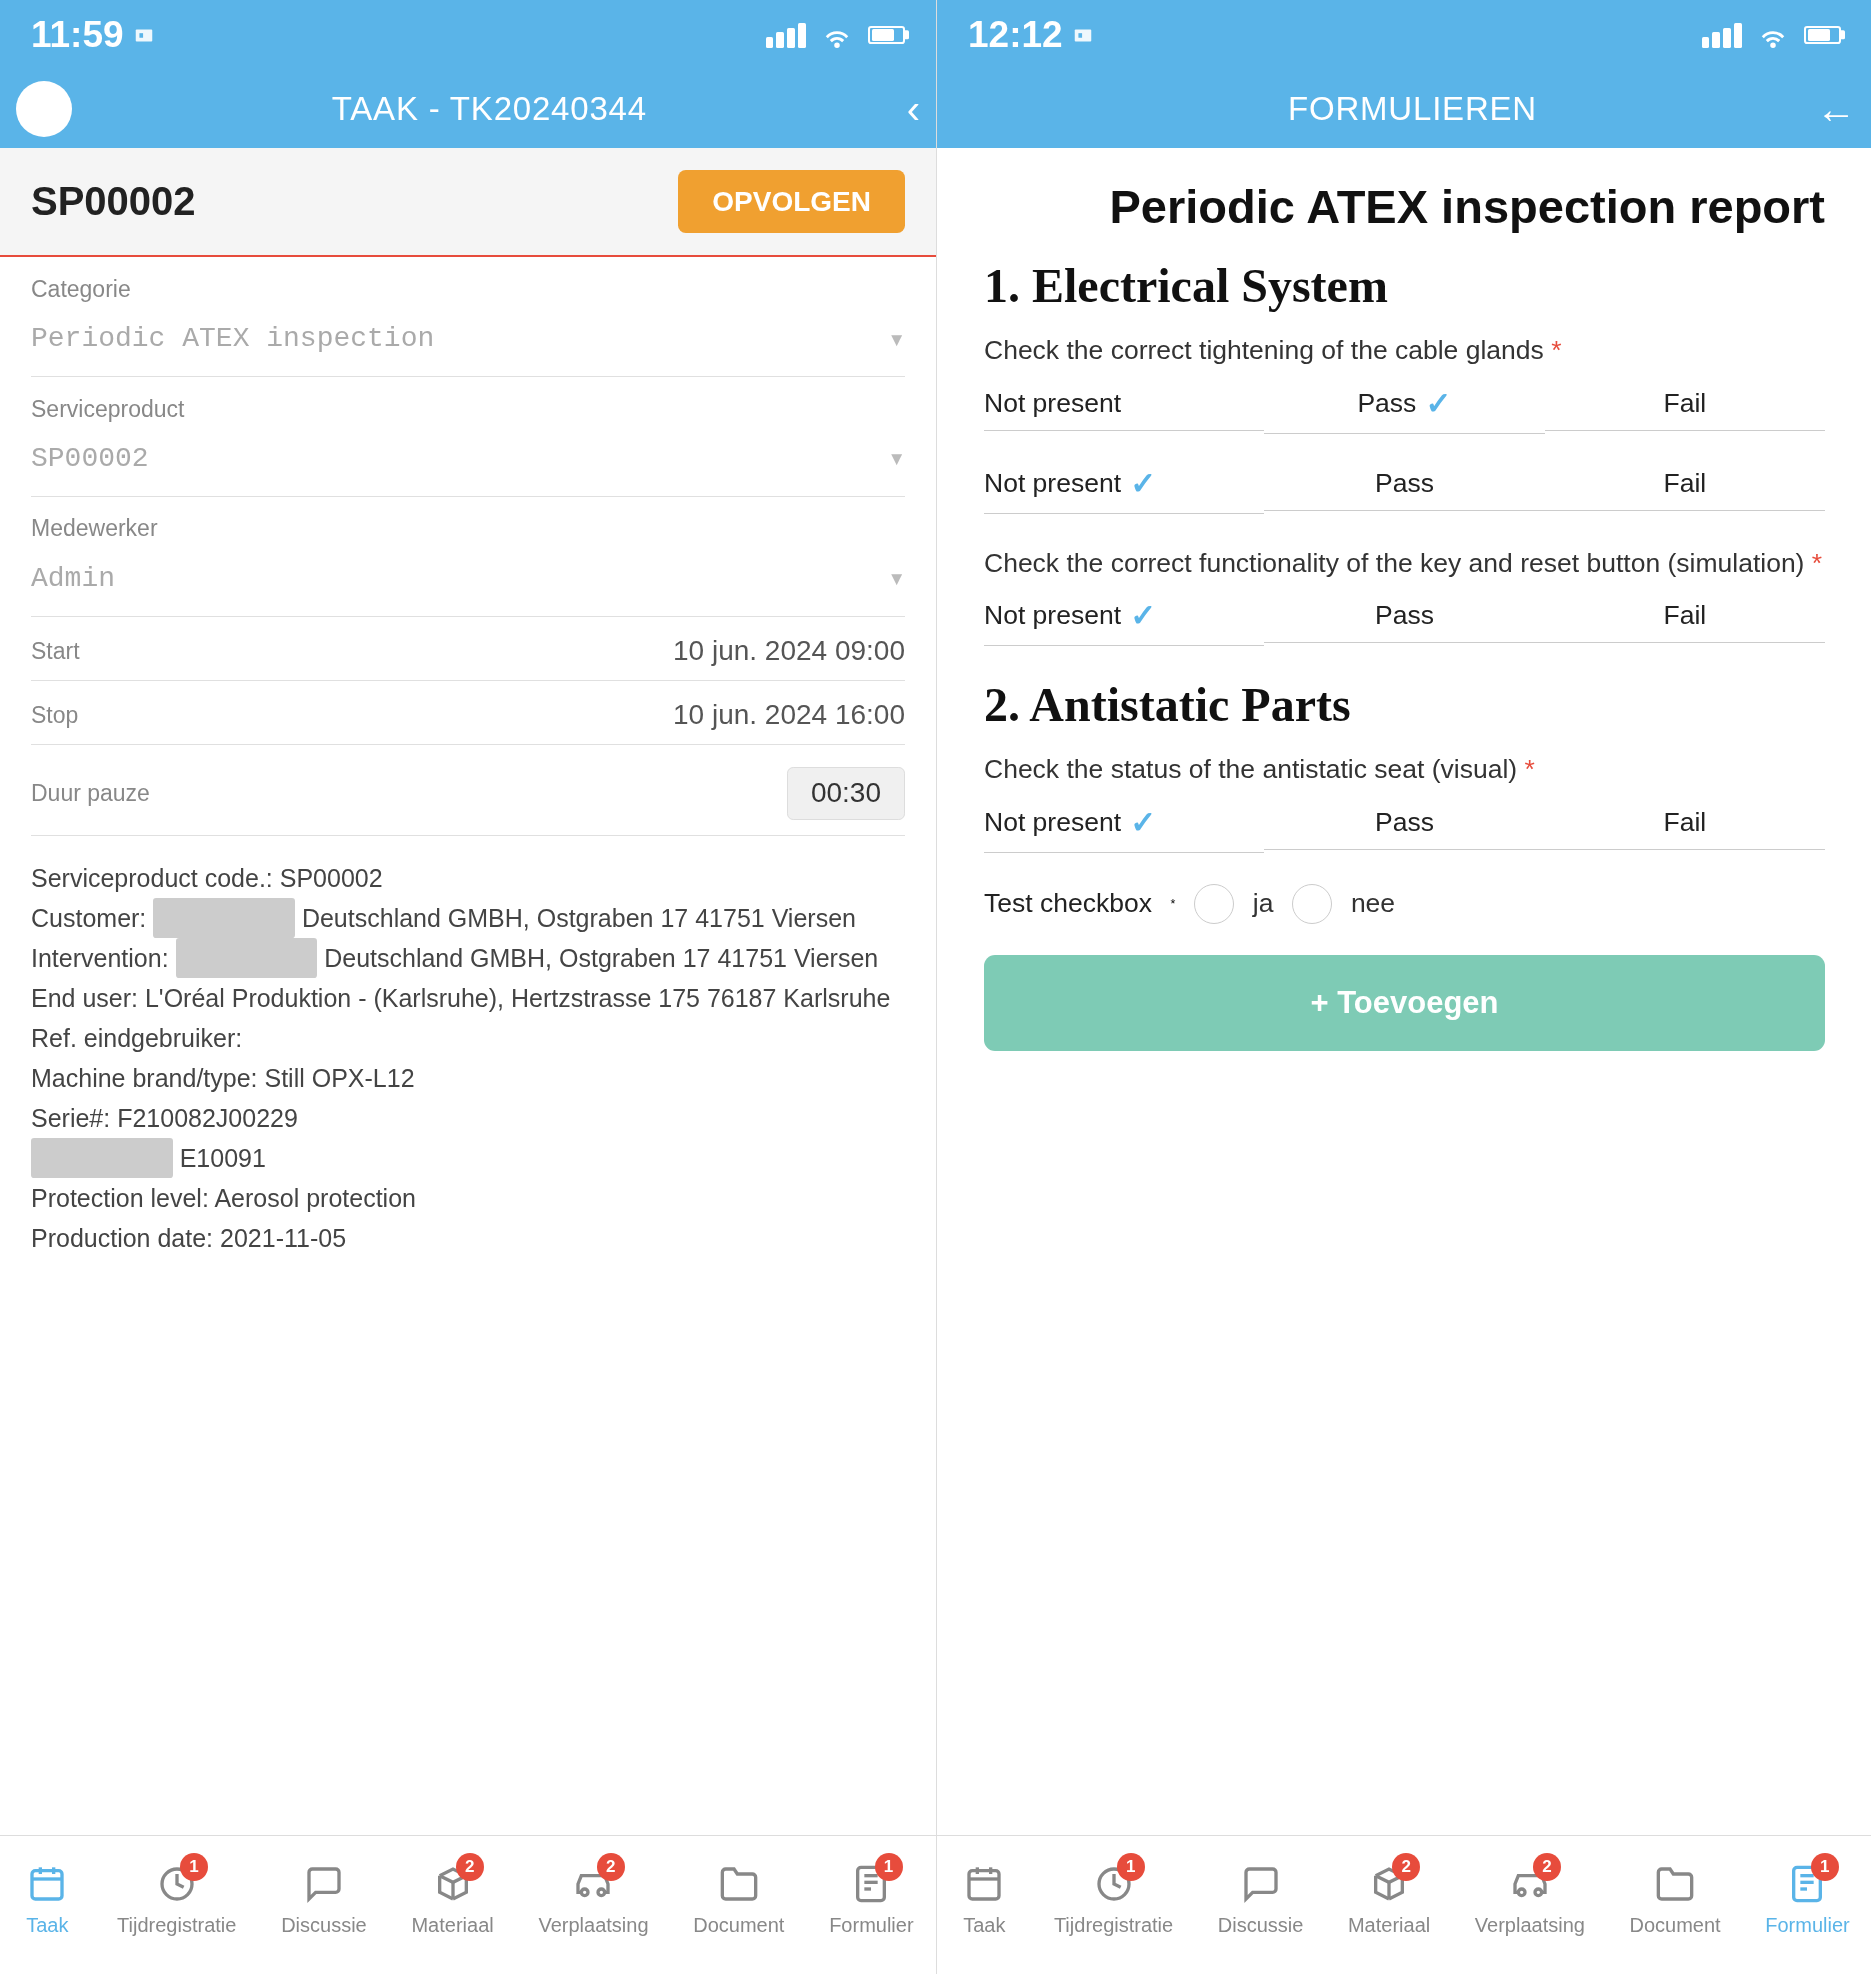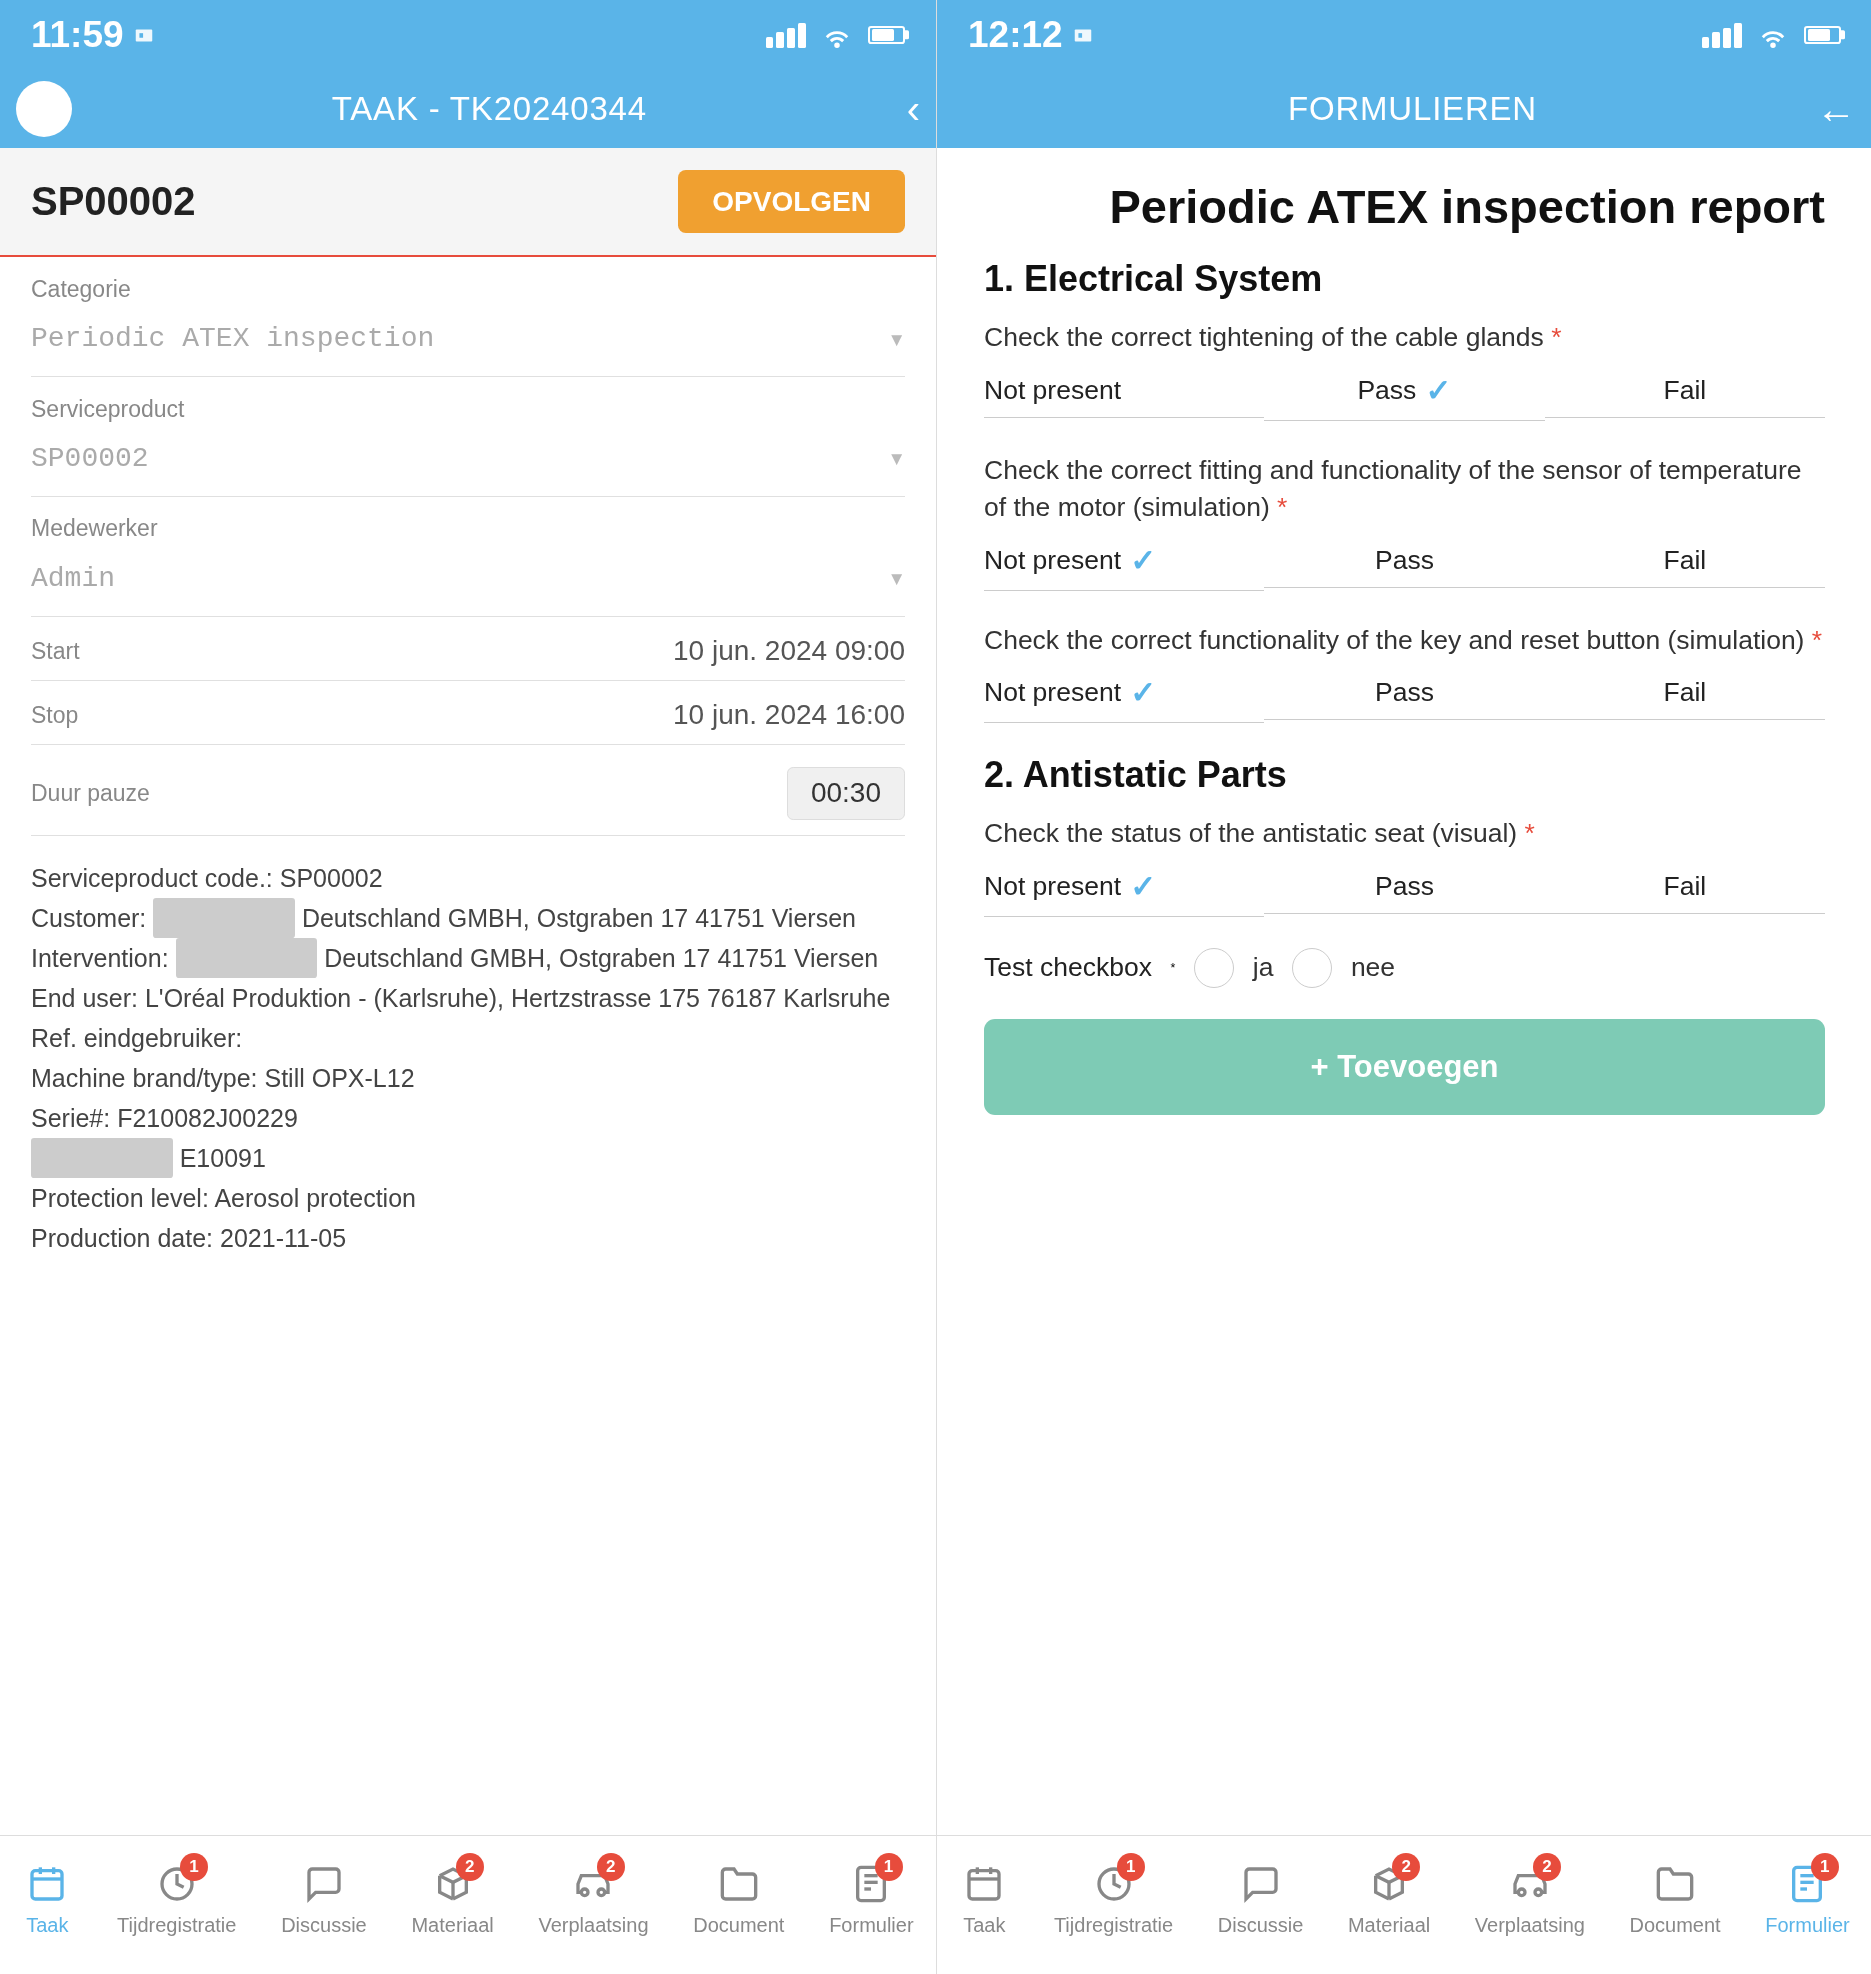--- a/index.html
+++ b/index.html
@@ -264,24 +264,25 @@
     }
     .form-main-title {
       font-size: 47px;
       font-weight: 700;
       color: #111;
       margin-bottom: 23px;
       line-height: 1.2;
       text-align: right;
     }
     .section-title {
-      font-size: 36px;
+      font-size: 48px;
       font-weight: 600;
       color: #111;
       margin: 7.8px 0 18.7px;
+      font-family: Liberation Serif, serif;
     }
     .check-question {
       font-size: 26.5px;
       color: #333;
       line-height: 1.4;
       margin-bottom: 15.6px;
     }
     .check-question .required-star {
       color: #e74c3c;
     }
@@ -629,23 +630,20 @@
           <span class="option-label">Pass</span>
           <span class="check-mark">✓</span>
         </div>
         <div class="option-item" style="justify-content:center">
           <span class="option-label">Fail</span>
         </div>
       </div>
     </div>
 
     <div class="check-block">
-      <div class="check-question">
-        Check the correct fitting and functionality of the sensor of temperature of the motor (simulation) <span class="required-star">*</span>
-      </div>
       <div class="options-row">
         <div class="option-item">
           <span class="option-label">Not present</span>
           <span class="check-mark">✓</span>
         </div>
         <div class="option-item" style="justify-content:center">
           <span class="option-label">Pass</span>
         </div>
         <div class="option-item" style="justify-content:center">
           <span class="option-label">Fail</span>

